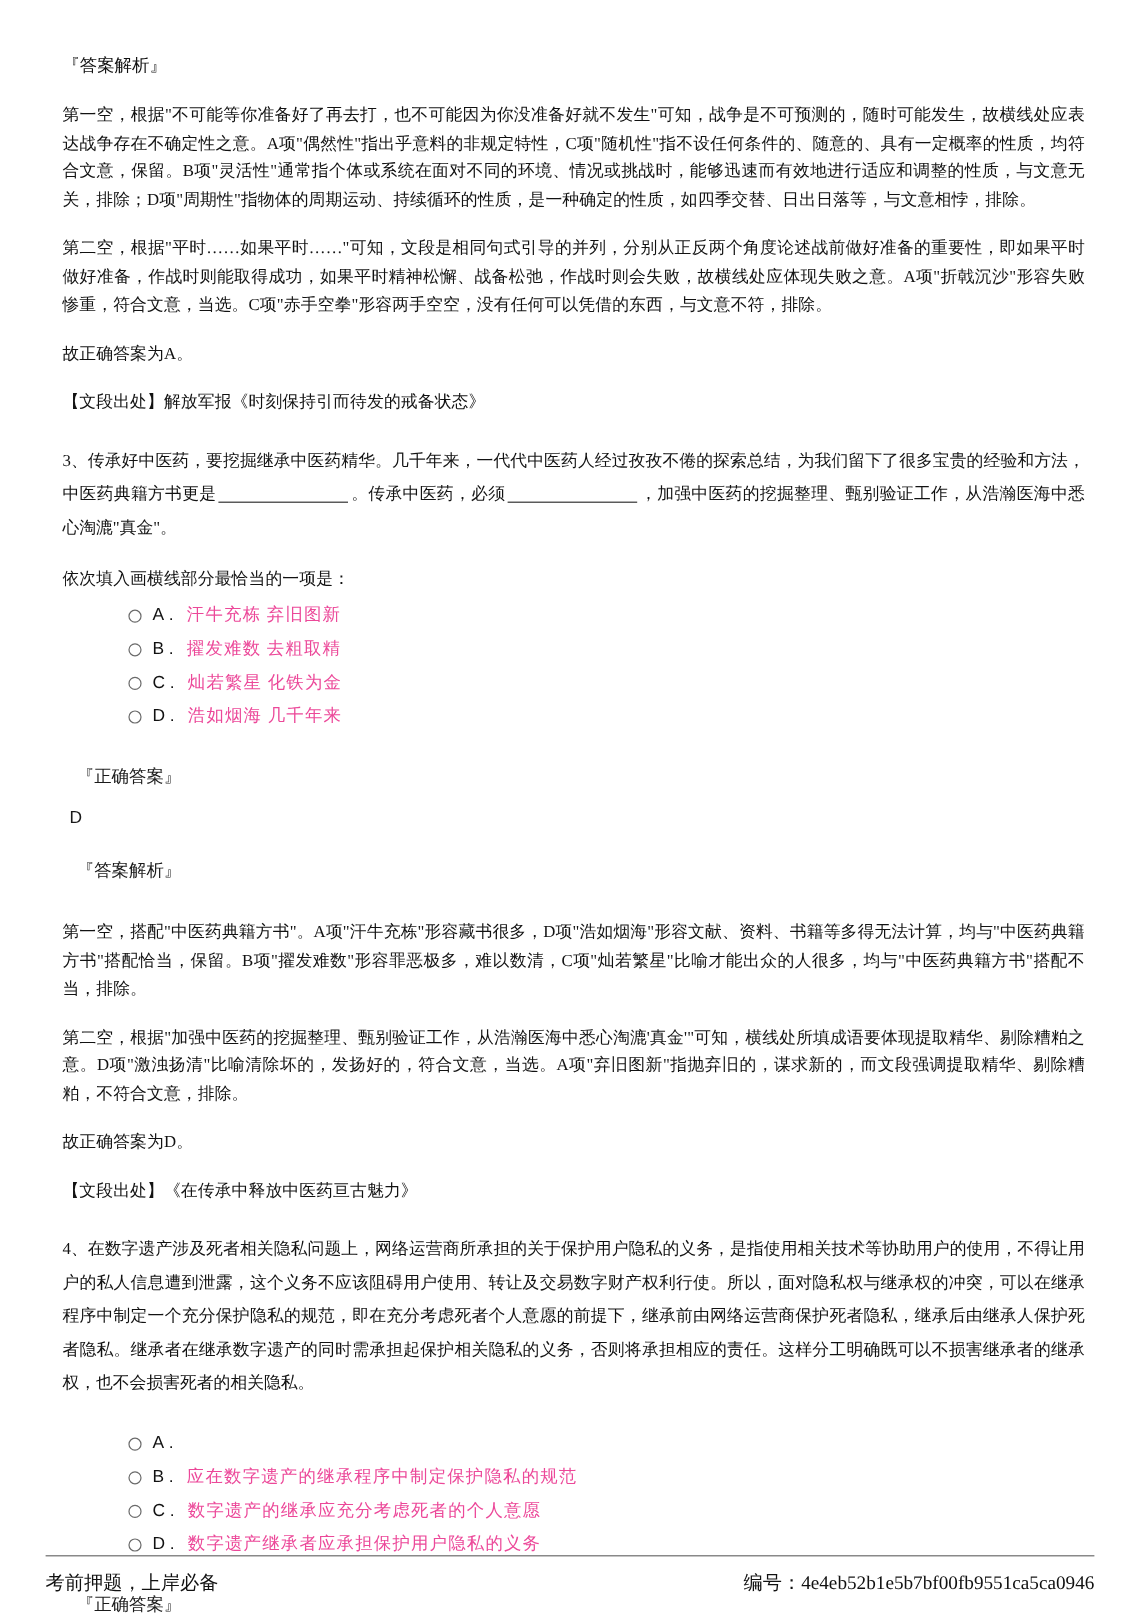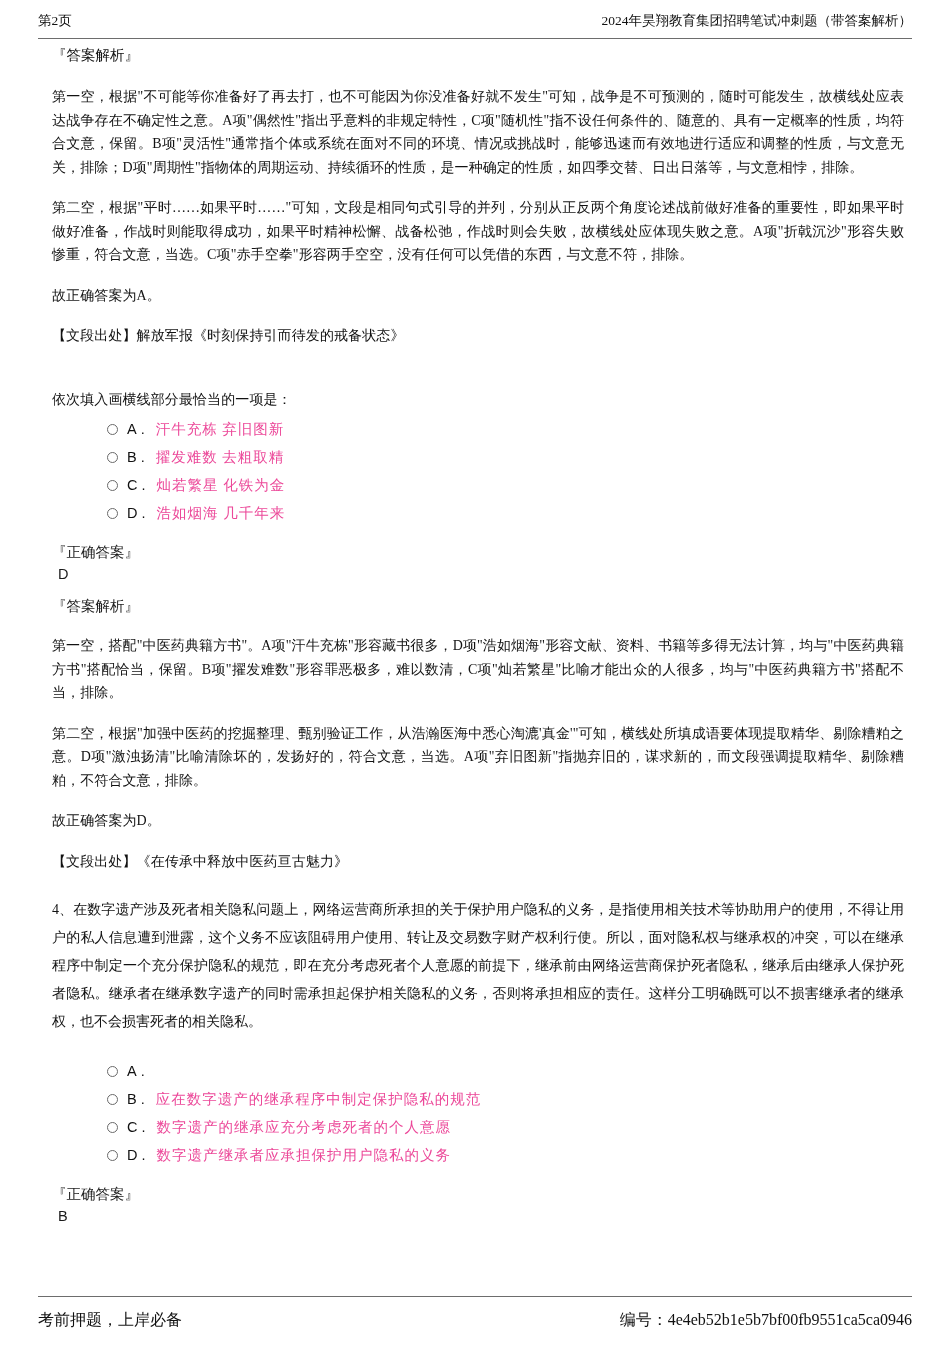--- a/index.html
+++ b/index.html
@@ -51,21 +51,21 @@
 
   .section-label {
     font-size: 14.5px;
     line-height: 22px;
     margin: 0 0 2px 0;
     color: #111;
   }
   .bracket-label {
     font-size: 14.5px;
     line-height: 22px;
-    margin: 0;
+    margin: 12px;
   }
   .answer-letter {
     font-size: 14.5px;
     line-height: 22px;
     margin: 0 0 0 6px;
     font-family: "Liberation Sans", sans-serif;
   }
 
   p.para {
     margin: 0;
@@ -162,39 +162,36 @@
   .footer-id {
     font-family: Liberation Serif, serif;
     letter-spacing: 0px;
   }
 </style>
 </head>
 <body>
 
 <div class="page">
 
-  <div class="page-header">
-    <span class="header-left">第2页</span>
-    <span class="header-right">2024年昊翔教育集团招聘笔试冲刺题（带答案解析）</span>
-  </div>
 
   <div class="content">
 
     <div class="section-label">『答案解析』</div>
     <div class="gap-md"></div>
     <p class="para">第一空，根据"不可能等你准备好了再去打，也不可能因为你没准备好就不发生"可知，战争是不可预测的，随时可能发生，故横线处应表达战争存在不确定性之意。A项"偶然性"指出乎意料的非规定特性，C项"随机性"指不设任何条件的、随意的、具有一定概率的性质，均符合文意，保留。B项"灵活性"通常指个体或系统在面对不同的环境、情况或挑战时，能够迅速而有效地进行适应和调整的性质，与文意无关，排除；D项"周期性"指物体的周期运动、持续循环的性质，是一种确定的性质，如四季交替、日出日落等，与文意相悖，排除。</p>
     <div class="gap-md"></div>
     <p class="para">第二空，根据"平时……如果平时……"可知，文段是相同句式引导的并列，分别从正反两个角度论述战前做好准备的重要性，即如果平时做好准备，作战时则能取得成功，如果平时精神松懈、战备松弛，作战时则会失败，故横线处应体现失败之意。A项"折戟沉沙"形容失败惨重，符合文意，当选。C项"赤手空拳"形容两手空空，没有任何可以凭借的东西，与文意不符，排除。</p>
     <div class="gap-md"></div>
     <p class="para">故正确答案为A。</p>
     <div class="gap-md"></div>
     <p class="para">【文段出处】解放军报《时刻保持引而待发的戒备状态》</p>
 
     <div class="gap-lg"></div>
 
+    <p class="stem"><span>3、传承好中医药，要挖掘继承中医药精华。几千年来，一代代中医药人经过孜孜不倦的探索总结，为我们留下了很多宝贵的经验和方法，中医药典籍方书更是</span><span class="blank"></span><span>。传承中医药，必须</span><span class="blank"></span><span>，加强中医药的挖掘整理、甄别验证工作，从浩瀚医海中悉心淘漉"真金"。</span></p>
 
     <div class="gap-md"></div>
     <p class="para">依次填入画横线部分最恰当的一项是：</p>
 
     <ul class="options">
       <li class="option">
         <span class="radio"></span>
         <span class="opt-letter">A</span>
         <span class="opt-dot">.</span>
         <span class="opt-text">汗牛充栋 弃旧图新</span>

